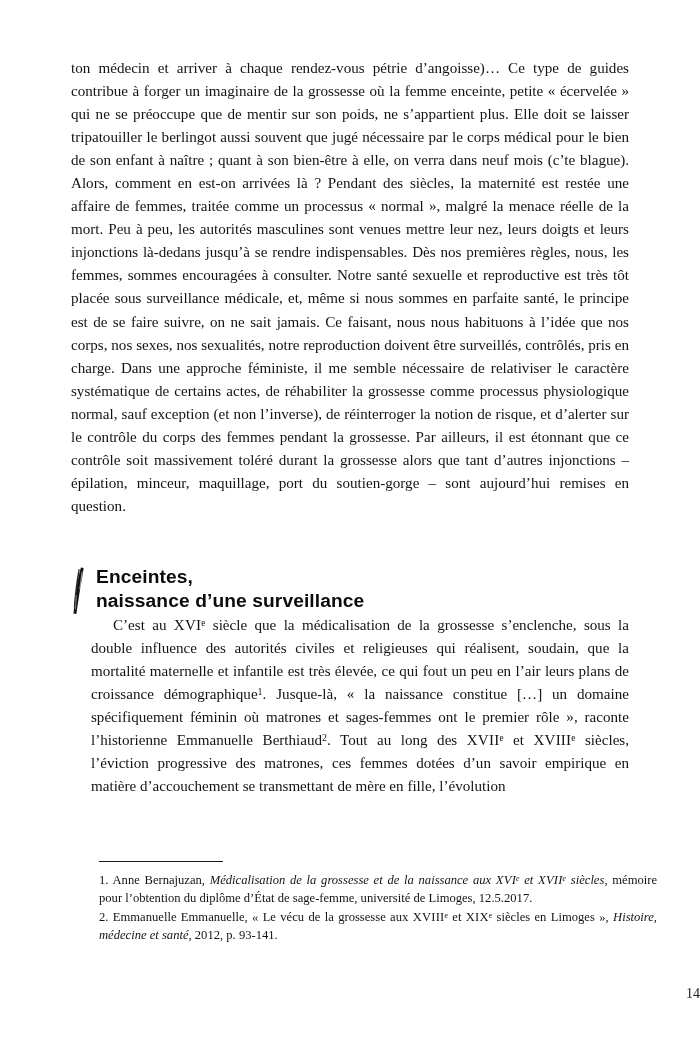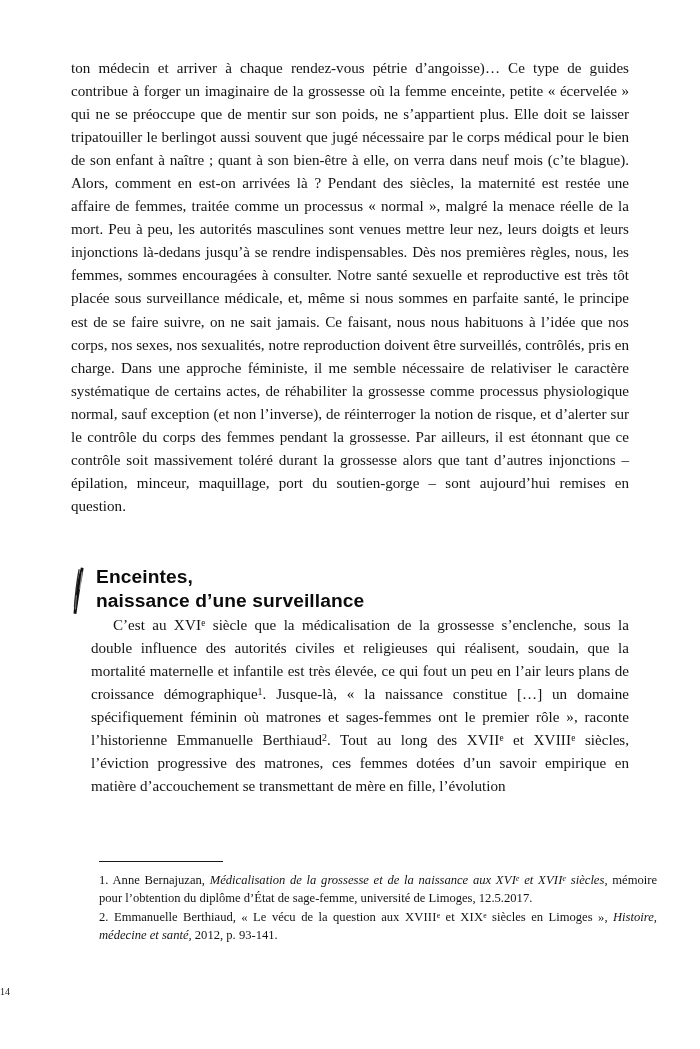--- a/index.html
+++ b/index.html
@@ -120,22 +120,22 @@
     font-family: "Liberation Serif", "DejaVu Serif", serif;
   }
   p.footnote .it { font-style: italic; }
   p.footnote .sc { font-variant: small-caps; }
 
   .folio {
     position: absolute;
     left: 0;
     top: 986px;
     width: 700px;
-    text-align: left;
-    font-size: 10px;
+    text-align: right;
+    font-size: 14px;
     color: #1b1b1b;
     font-family: "Liberation Serif", "DejaVu Serif", serif;
   }
 </style>
 </head>
 <body>
 
 <div class="page">
 
   <div class="content">
@@ -159,18 +159,18 @@
 
     <p class="body-par indent after-head"><span>C’est au </span><span class="sc">XVI</span><sup class="ord">e</sup><span> siècle que la médicalisation de la grossesse s’enclenche, sous la double influence des autorités civiles et religieuses qui réalisent, soudain, que la mortalité maternelle et infantile est très élevée, ce qui fout un peu en l’air leurs plans de croissance démographique</span><sup class="fnref">1</sup><span>. Jusque-là, « la naissance constitue […] un domaine spécifiquement féminin où matrones et sages-femmes ont le premier rôle », raconte l’historienne Emmanuelle Berthiaud</span><sup class="fnref">2</sup><span>. Tout au long des </span><span class="sc">XVII</span><sup class="ord">e</sup><span> et </span><span class="sc">XVIII</span><sup class="ord">e</sup><span> siècles, l’éviction progressive des matrones, ces femmes dotées d’un savoir empirique en matière d’accouchement se transmettant de mère en fille, l’évolution</span></p>
 
   </div>
 
   <div class="footnotes">
     <div class="fn-rule"></div>
 
     <p class="footnote"><span>1.</span> <span>Anne Bernajuzan,</span> <span class="it">Médicalisation de la grossesse et de la naissance aux </span><span class="it sc">XVI</span><sup class="ord it">e</sup><span class="it"> et </span><span class="it sc">XVII</span><sup class="ord it">e</sup><span class="it"> siècles</span><span>, mémoire pour l’obtention du diplôme d’État de sage-femme, université de Limoges, 12.5.2017.</span></p>
 
-    <p class="footnote"><span>2.</span> <span>Emmanuelle Berthiaud, « Le vécu de la question aux </span><span class="sc">XVIII</span><sup class="ord">e</sup><span> et </span><span class="sc">XIX</span><sup class="ord">e</sup><span> siècles en Limoges »,</span> <span class="it">Histoire, médecine et santé,</span><span> 2012, p. 93-141.</span></p>
+    <p class="footnote"><span>2.</span> <span>Emmanuelle Emmanuelle, « Le vécu de la grossesse aux </span><span class="sc">XVIII</span><sup class="ord">e</sup><span> et </span><span class="sc">XIX</span><sup class="ord">e</sup><span> siècles en Limoges »,</span> <span class="it">Histoire, médecine et santé,</span><span> 2012, p. 93-141.</span></p>
   </div>
 
   <div class="folio">14</div>
 
 </div>
 
 </body></html>

